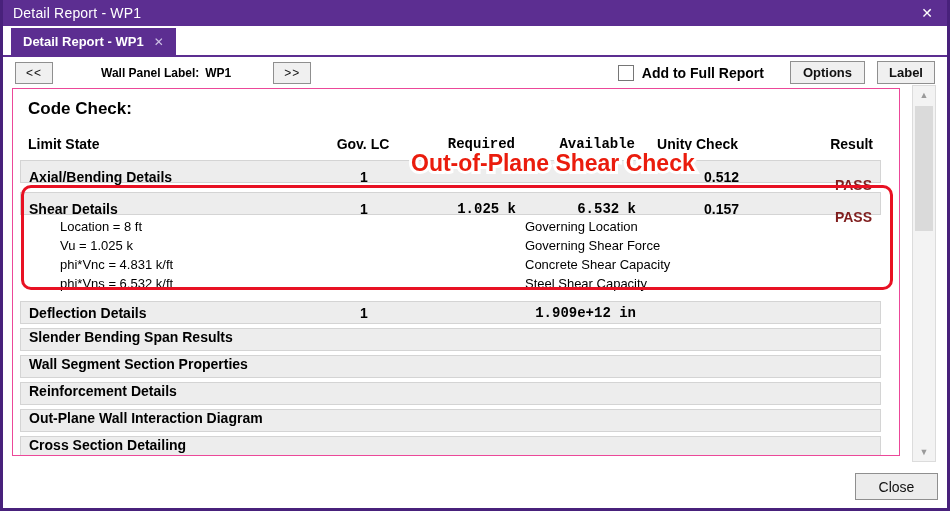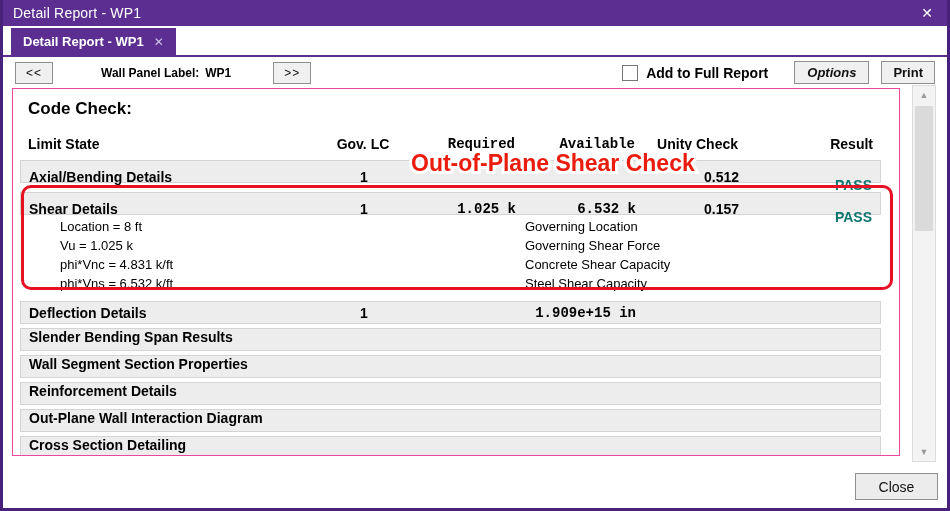--- a/index.html
+++ b/index.html
@@ -29,21 +29,21 @@
     appearance: none; background: #f0f0f0; border: 1px solid #8f8f8f; color: #111;
     font-family: "Liberation Sans", sans-serif; font-size: 13px; line-height: 1;
     display: inline-flex; align-items: center; justify-content: center; cursor: default;
   }
   .btn.nav { width: 38px; height: 22px; font-size: 12px; letter-spacing: 1px; }
   .wpl { font-weight: 700; font-size: 12px; margin-left: 48px; margin-right: 42px; }
   .wpl .wpl-value { margin-left: 6px; }
   .toolbar .spacer { flex: 1; }
   .checkbox { width: 16px; height: 16px; background: #fff; border: 1px solid #767676; display:inline-block; }
   .cb-label { font-weight: 700; font-size: 14px; margin-left: 8px; }
-  .btn.options { height: 23px; padding: 0 12px; margin-left: 26px; font-weight: 700; font-size: 13px; font-style: italic; }
+  .btn.options { height: 23px; padding: 0 12px; margin-left: 26px; font-weight: 700; font-size: 13px; }
   .btn.print { height: 23px; padding: 0 11px; margin-left: 12px; font-weight: 700; font-size: 13px; }
   
   .panel {
     position: relative; margin-left: 9px; width: 888px; height: 368px;
     border: 1px solid #ec4899; background: #fff; overflow: hidden;
   }
   .heading { font-size: 17px; font-weight: 700; margin: 10px 0 0 15px; }
   .grid {
     display: grid; grid-template-columns: 300px 70px 125px 120px 115px 1fr;
     align-items: center; padding: 0 8px; font-size: 14px;
@@ -54,21 +54,21 @@
   .c-right { text-align: right; padding-right: 8px; font-family: Liberation Mono, monospace; }
   .c-unity { text-align: right; padding-right: 20px; }
   .c-result { text-align: right; }
   .bar {
     margin: 0 18px 0 7px; height: 23px;
     background: #ededed; border: 1px solid #d4d4d4;
   }
   .bar.row1 { margin-top: 5px; }
   .bar .lim { font-weight: 700; }
   .bar .val { font-weight: 700; }
-  .pass { color: #0f766e; font-weight: 700; margin-top: 16px; }
+  .pass { color: #7f1d1d; font-weight: 700; margin-top: 16px; }
   .shear-block { margin-top: 9px; }
   .sub { margin: 2px 18px 0 7px; padding-left: 40px; }
   .sub-row { display: grid; grid-template-columns: 465px 1fr; font-size: 13px; height: 19px; align-items: center; }
   .bar.defl { margin-top: 8px; }
   .bar.section { margin-top: 4px; display: flex; padding: 0 8px; font-weight: 700; font-size: 14px; }
   
   .redbox {
     position: absolute; left: 8px; top: 96px; width: 872px; height: 105px;
     border: 3px solid #E81123; border-radius: 10px; pointer-events: none;
   }
@@ -112,21 +112,21 @@
   <div class="toolbar">
     <button class="btn nav">&lt;&lt;</button>
     <span class="wpl">
       <span>Wall Panel Label:</span><span class="wpl-value">WP1</span>
     </span>
     <button class="btn nav">&gt;&gt;</button>
     <span class="spacer"></span>
     <span class="checkbox"></span>
     <span class="cb-label">Add to Full Report</span>
     <button class="btn options">Options</button>
-    <button class="btn print">Print</button>
+    <button class="btn print">Label</button>
   </div>
 
   <div class="panel">
     <div class="heading">Code Check:</div>
 
     <div class="grid hdr-row">
       <span class="c-left">Limit State</span>
       <span class="c-center">Gov. LC</span>
       <span class="c-right">Required</span>
       <span class="c-right">Available</span>
@@ -169,21 +169,21 @@
           <span>phi*Vns = 6.532 k/ft</span>
           <span>Steel Shear Capacity</span>
         </div>
       </div>
     </div>
 
     <div class="grid bar defl">
       <span class="c-left lim">Deflection Details</span>
       <span class="c-center val">1</span>
       <span class="c-right val"></span>
-      <span class="c-right val">1.909e+15 in</span>
+      <span class="c-right val">1.909e+12 in</span>
       <span class="c-unity val"></span>
       <span class="c-result"></span>
     </div>
 
     <div class="bar section">
       <span>Slender Bending Span Results</span>
     </div>
     <div class="bar section">
       <span>Wall Segment Section Properties</span>
     </div>

